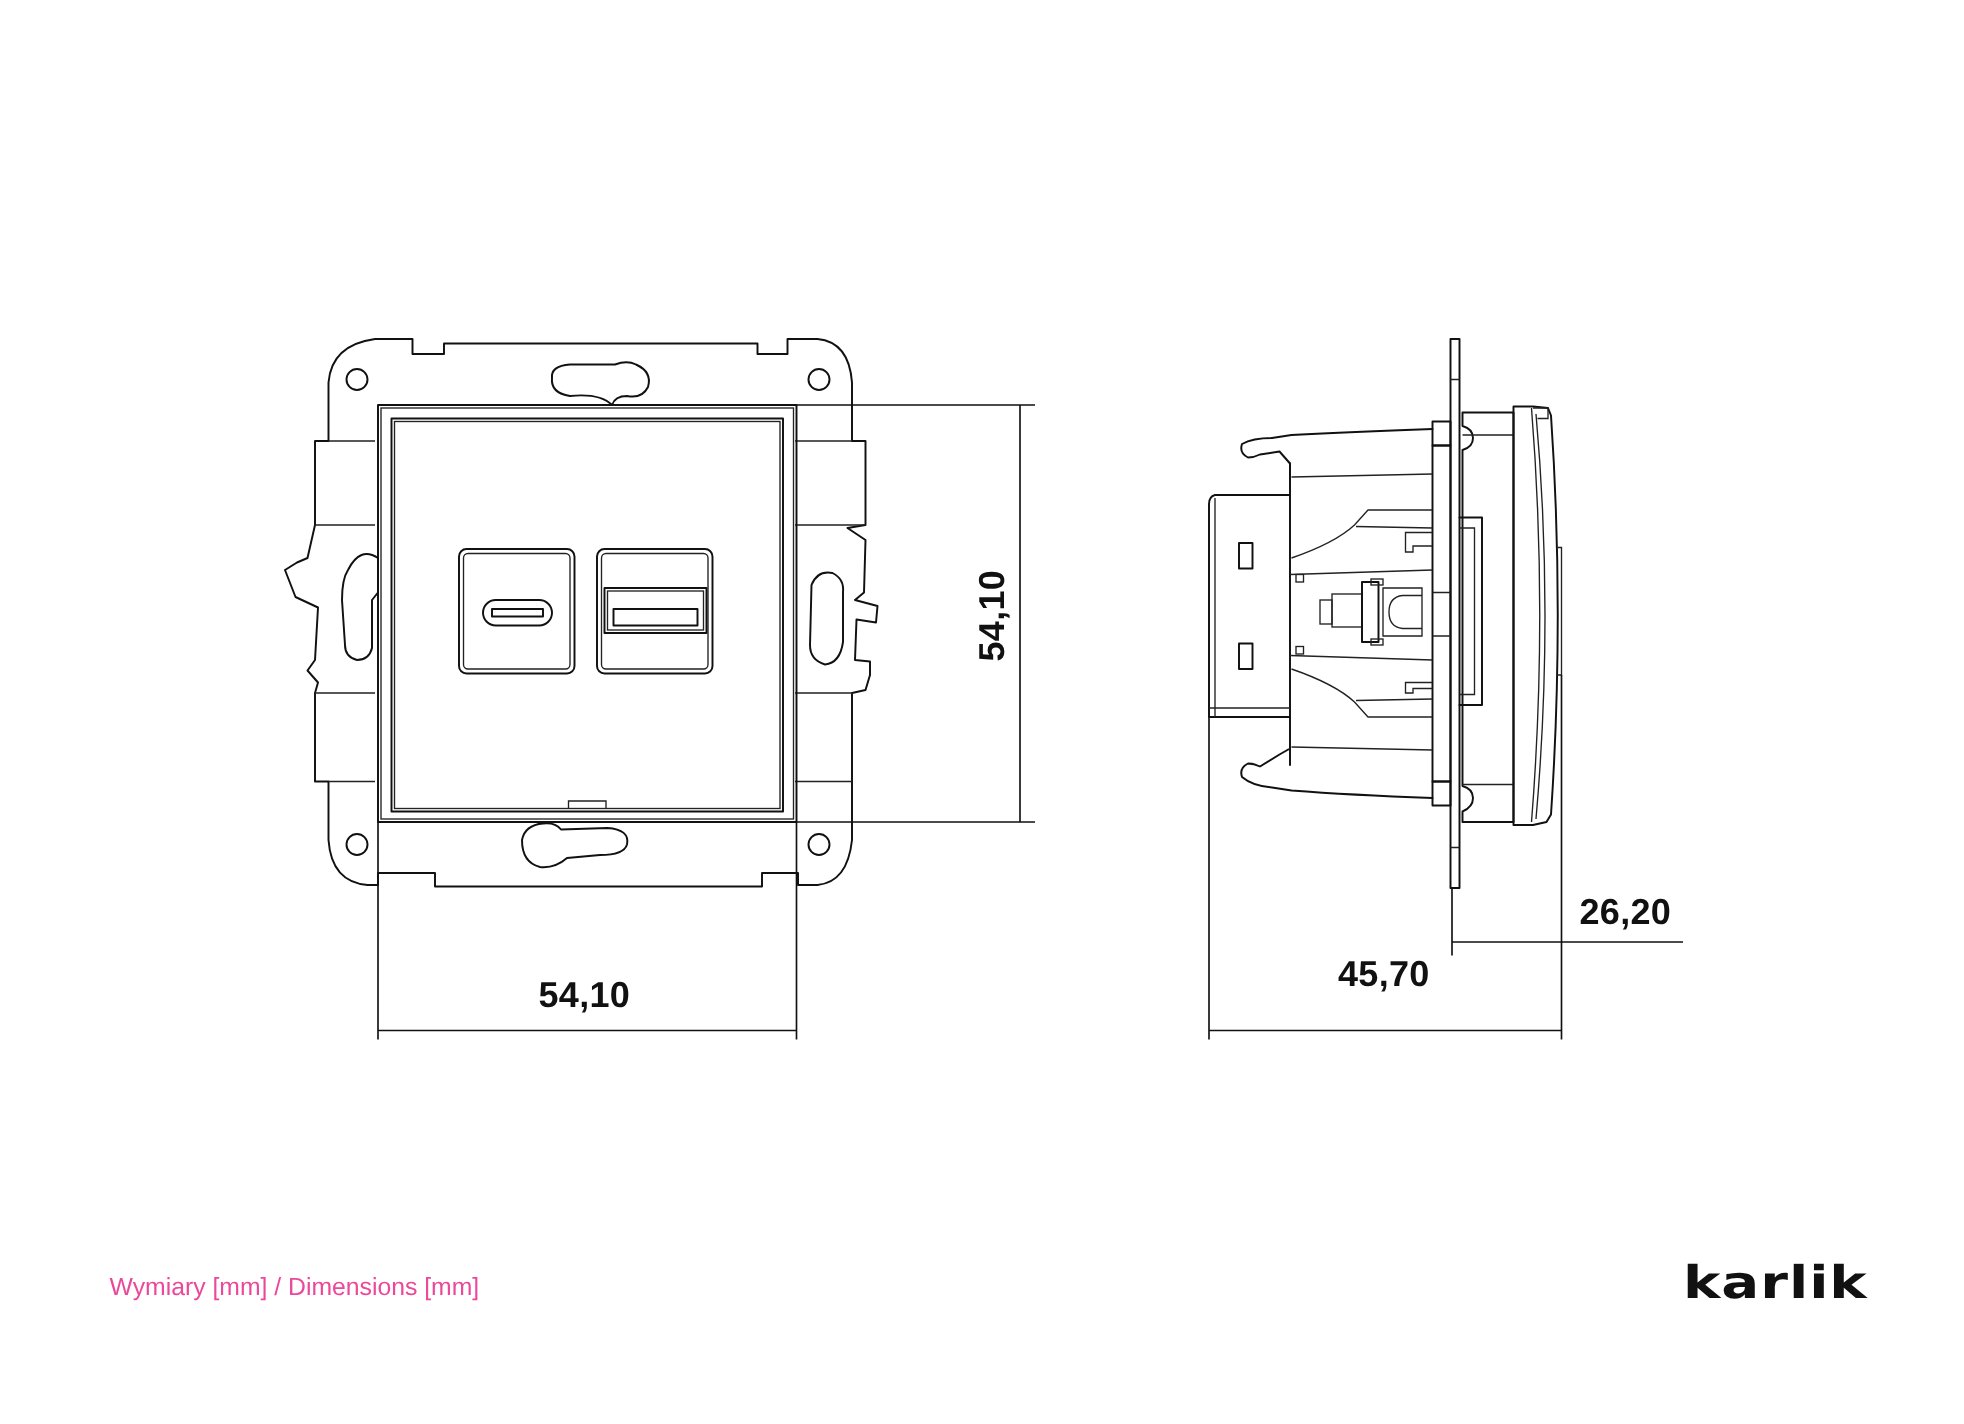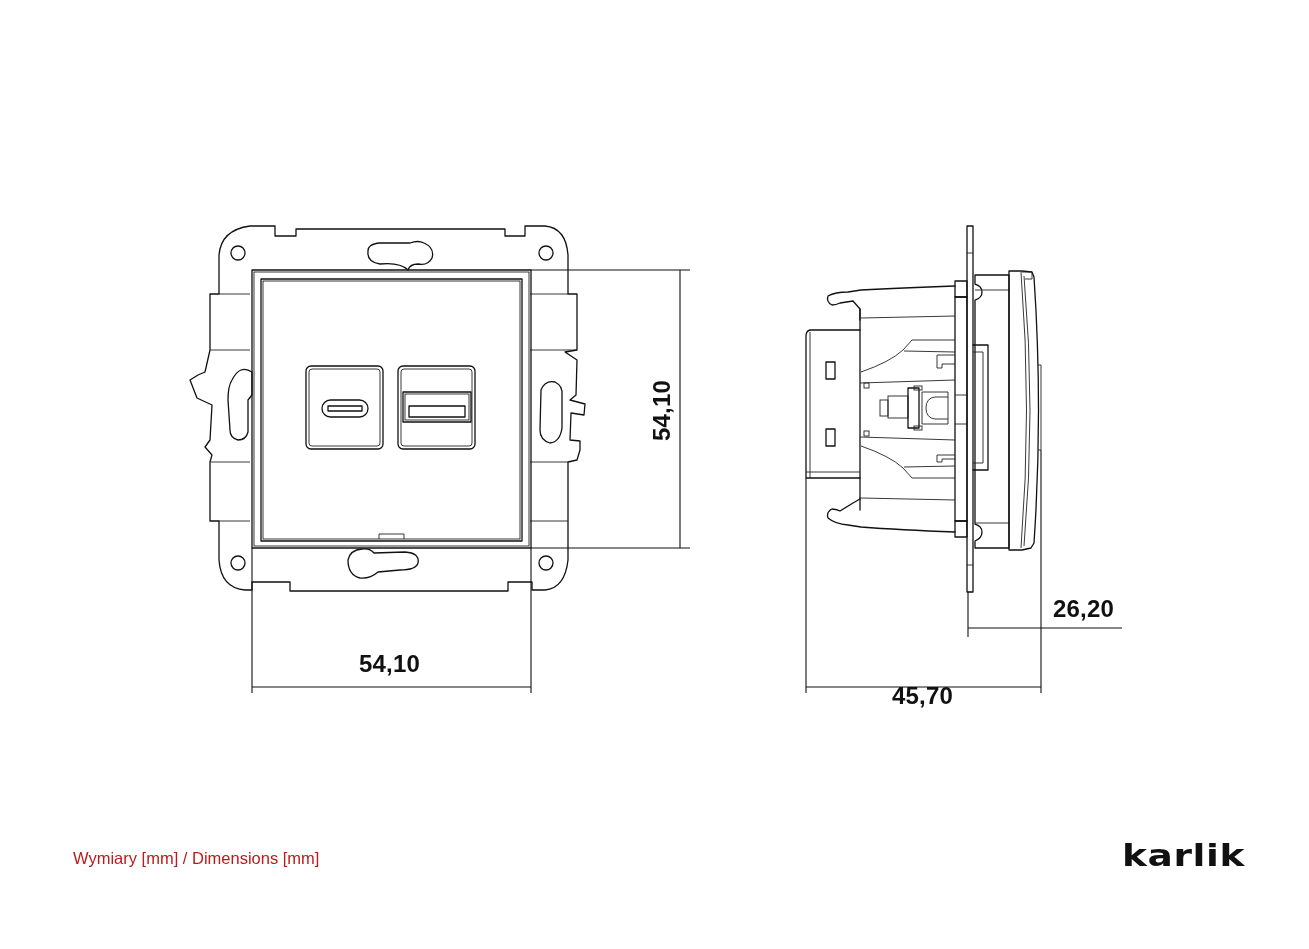--- a/index.html
+++ b/index.html
@@ -5,21 +5,21 @@
     html, body { margin: 0; padding: 0; background: #ffffff; }
     body { width: 1309px; height: 949px; position: relative; overflow: hidden;
            font-family: "Liberation Sans", sans-serif; color: #111; }
     #drawing { position: absolute; left: 0; top: 0; width: 1309px; height: 949px; }
     .ln { fill: none; stroke: #111; stroke-width: 1.3; stroke-linejoin: round; stroke-linecap: round; }
     .thin { fill: none; stroke: #222; stroke-width: 0.9; }
     .dim { fill: none; stroke: #111; stroke-width: 1.1; }
     .dimtext { position: absolute; font-weight: bold; font-size: 24px; letter-spacing: 0.2px; color: #111;
                font-family: "Liberation Sans", sans-serif; }
     .dim-vert { transform-origin: left top; transform: rotate(-90deg); }
-    #footer-caption { position: absolute; left: 73px; top: 849px; font-size: 16.5px; color: #b91c1c; }
+    #footer-caption { position: absolute; left: 73px; top: 849px; font-size: 16.5px; color: #ec4899; }
     #brand-logo { position: absolute; left: 1122px; top: 838px; font-size: 30px; font-weight: bold;
                   letter-spacing: 0.5px; color: #111; font-family: "DejaVu Sans", sans-serif; transform: scaleX(1.25); transform-origin: left top; }
   </style>
 </head>
 <body>
 
 <svg id="drawing" viewBox="0 0 1309 949" xmlns="http://www.w3.org/2000/svg">
 
   <g>
 
@@ -119,17 +119,17 @@
     <path class="thin" d="M 935 397 Q 926 398 926 408 Q 926 418 935 419 L 948 419 M 935 397 L 948 397"></path>
 
     <path class="dim" d="M 806 478 L 806 693 M 1041 450 L 1041 693 M 806 687 L 1041 687"></path>
 
     <path class="dim" d="M 968 592 L 968 637 M 968 628 L 1122 628"></path>
   </g>
 </svg>
 
 <div class="dimtext" style="left:359px; top:650px;">54,10</div>
 <div class="dimtext dim-vert" style="left:648px; top:441px;">54,10</div>
-<div class="dimtext" style="left:892px; top:682px;">45,70</div>
+<div class="dimtext" style="left:892px; top:636px;">45,70</div>
 <div class="dimtext" style="left:1053px; top:595px;">26,20</div>
 
 <div id="footer-caption">Wymiary [mm] / Dimensions [mm]</div>
 <div id="brand-logo">karlik</div>
 
 </body></html>

